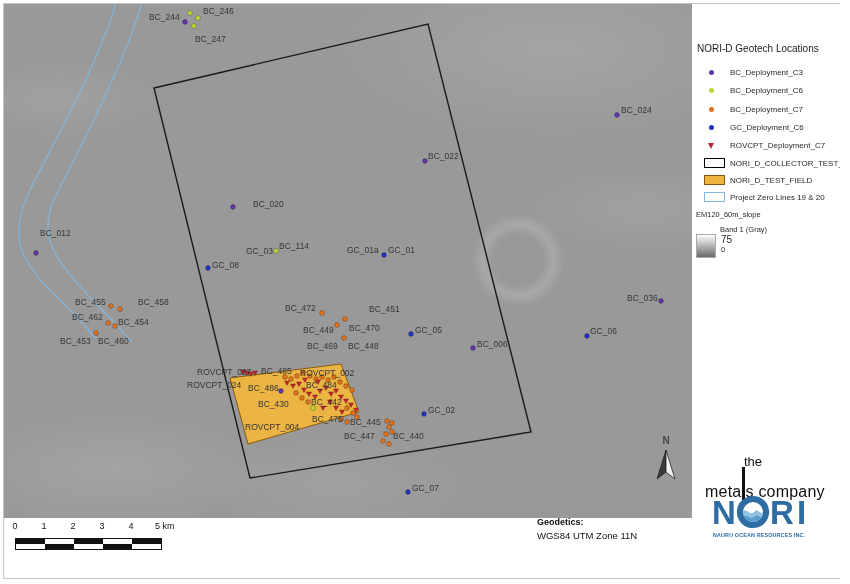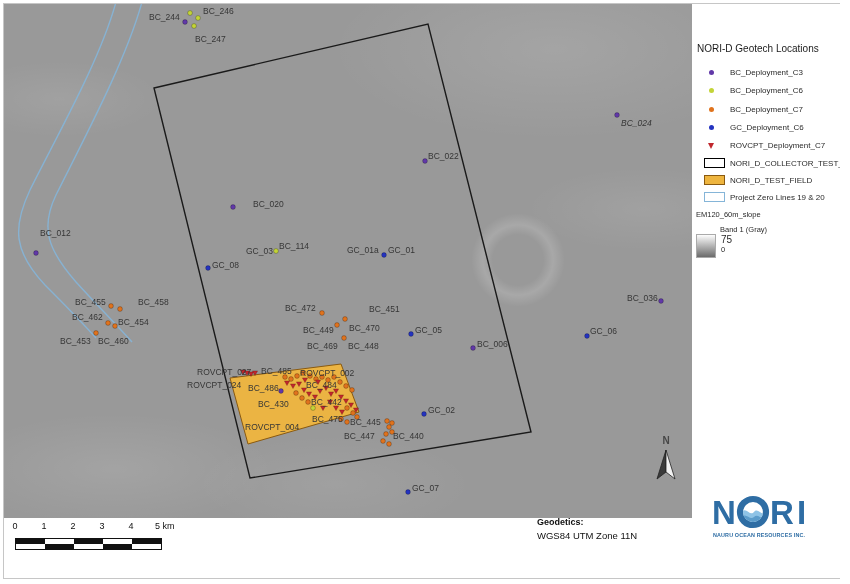--- a/index.html
+++ b/index.html
@@ -140,21 +140,21 @@
         <polygon points="348.4,402.9 353.6,402.9 351,407.6" fill="#c0272d" stroke="rgba(70,0,0,0.5)" stroke-width="0.5"></polygon>
         <polygon points="320.4,405.9 325.6,405.9 323,410.6" fill="#c0272d" stroke="rgba(70,0,0,0.5)" stroke-width="0.5"></polygon>
         <polygon points="353.4,407.9 358.6,407.9 356,412.6" fill="#c0272d" stroke="rgba(70,0,0,0.5)" stroke-width="0.5"></polygon>
       </svg>
   </div>
 
   <div id="map-labels">
       <div class="map-label" style="left: 149px; top: 12px;">BC_244</div>
       <div class="map-label" style="left: 203px; top: 6px;">BC_246</div>
       <div class="map-label" style="left: 195px; top: 28px; margin-top: 6px;">BC_247</div>
-      <div class="map-label" style="left: 621px; top: 118px; font-style: italic;">BC_024</div>
+      <div class="map-label" style="left: 621px; top: 105px;">BC_024</div>
       <div class="map-label" style="left: 428px; top: 151px;">BC_022</div>
       <div class="map-label" style="left: 236px; top: 199px; margin-left: 17px;">BC_020</div>
       <div class="map-label" style="left: 40px; top: 228px;">BC_012</div>
       <div class="map-label" style="left: 212px; top: 260px;">GC_08</div>
       <div class="map-label" style="left: 246px; top: 246px;">GC_03</div>
       <div class="map-label" style="left: 279px; top: 241px;">BC_114</div>
       <div class="map-label" style="left: 347px; top: 245px;">GC_01a</div>
       <div class="map-label" style="left: 388px; top: 245px;">GC_01</div>
       <div class="map-label" style="left: 75px; top: 297px;">BC_455</div>
       <div class="map-label" style="left: 122px; top: 297px; padding-left: 16px;">BC_458</div>
@@ -248,20 +248,24 @@
           <span class="lg-label">Project Zero Lines 19 &amp; 20</span>
         </div>
       </div>
     <div id="raster-name">EM120_60m_slope</div>
     <div id="raster-band">Band 1 (Gray)</div>
     <div id="raster-grad"></div>
     <div id="raster-max">75</div>
     <div id="raster-min">0</div>
   </div>
 
+  <div id="tmc">
+    <div id="tmc-the">the</div>
+    <div id="tmc-row"><span>meta</span><span class="tall-l"></span><span>s company</span></div>
+  </div>
 
   <svg id="nori" width="110" height="52" viewBox="0 0 110 52">
     <defs>
         <clipPath id="oclip">
           <circle cx="41" cy="20" r="10"></circle>
         </clipPath>
       </defs>
     <text x="0" y="32" font-size="33" font-weight="bold" fill="#2e6da4">N</text>
     <circle cx="41" cy="20" r="13" fill="#ffffff" stroke="#2e6da4" stroke-width="6.2"></circle>
     <g clip-path="url(#oclip)">

